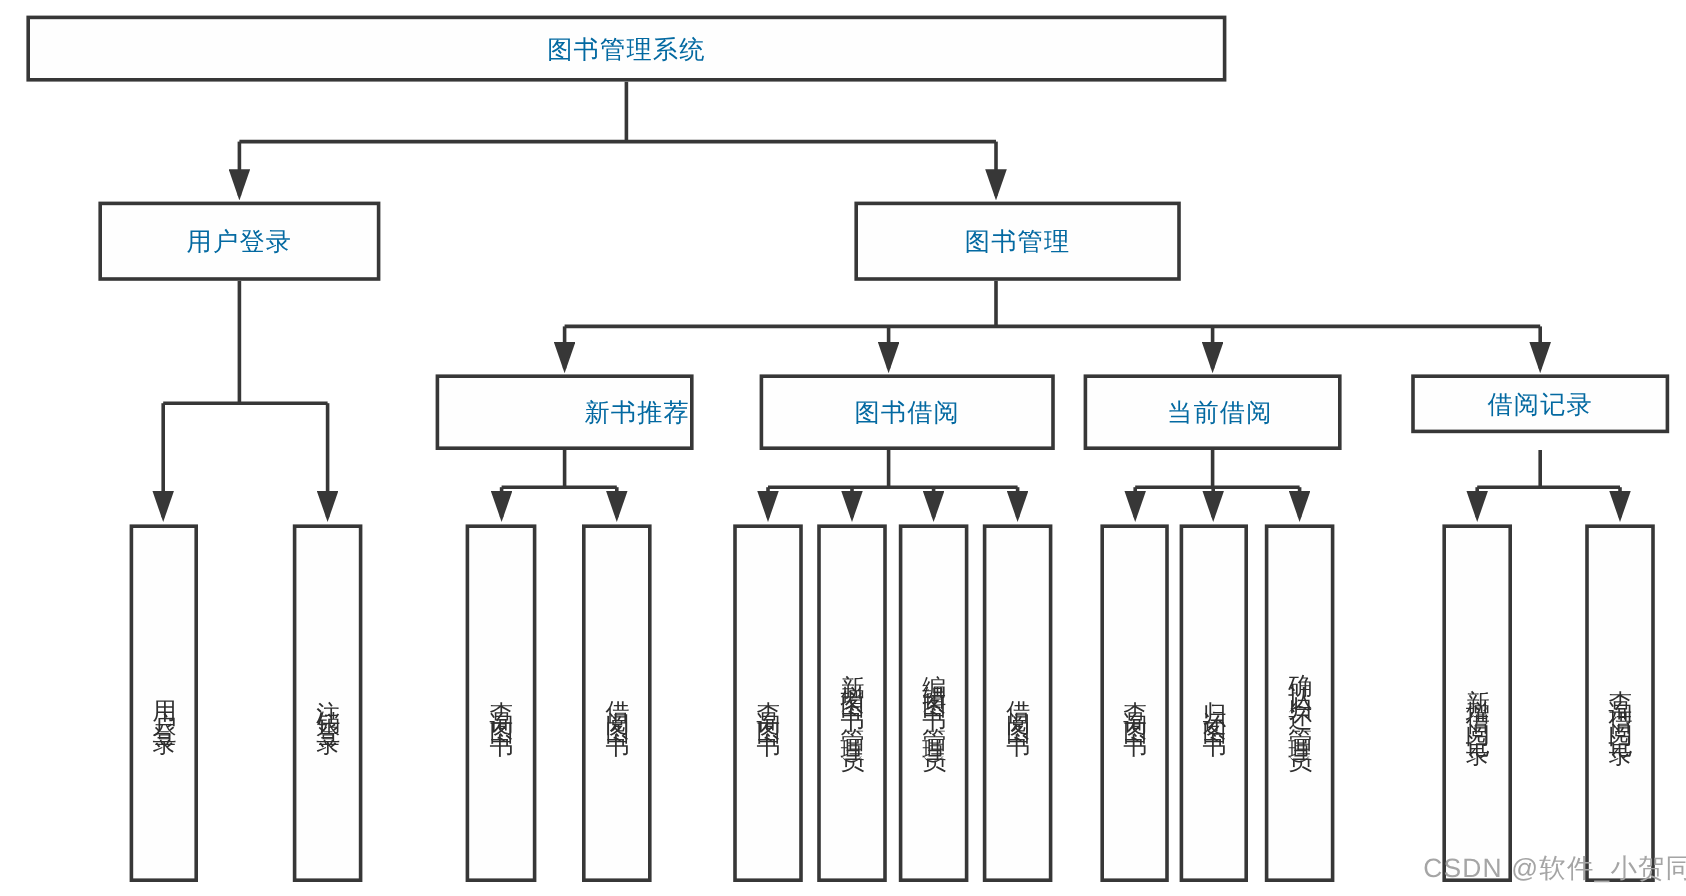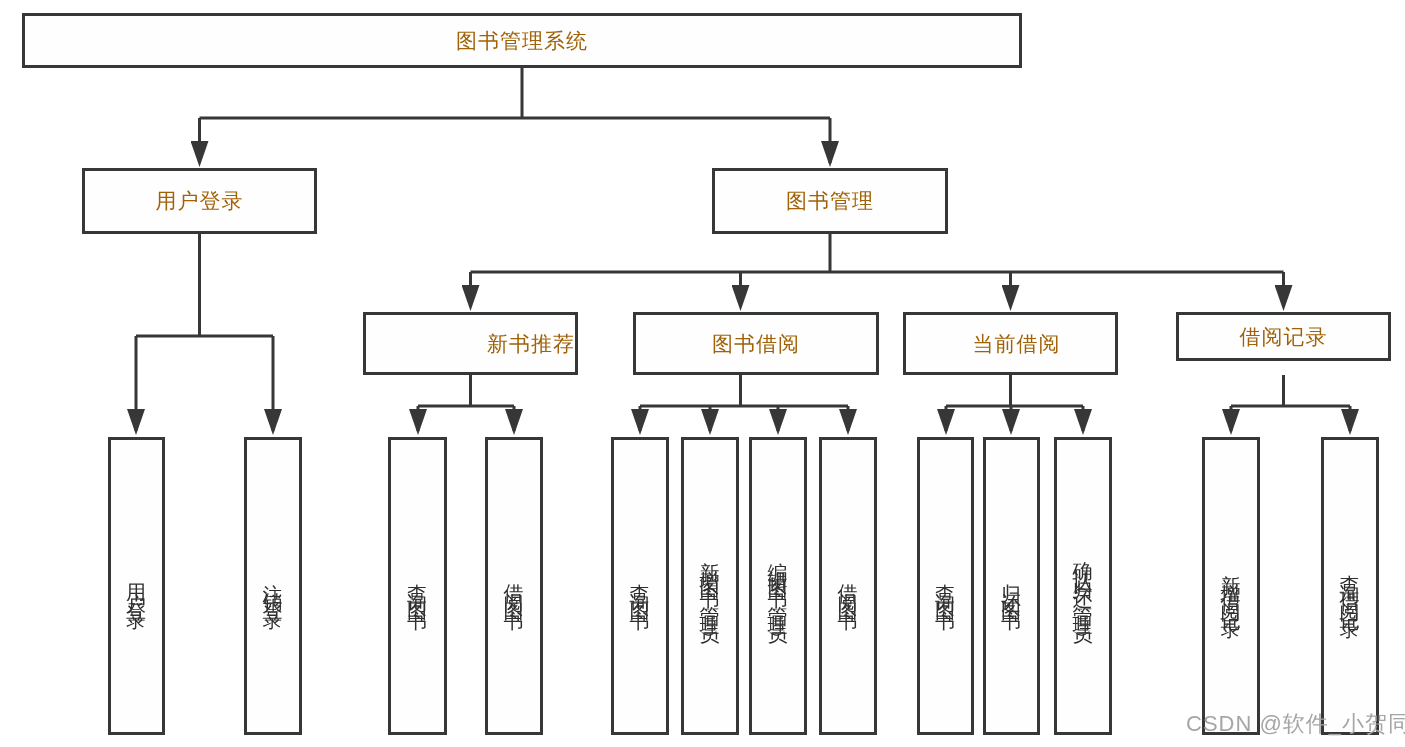--- a/index.html
+++ b/index.html
@@ -17,21 +17,21 @@
     width: 1405px; height: 747px;
   }
   .node {
     position: absolute;
     box-sizing: border-box;
     border: 3px solid #373737;
     background: #fefefe;
     display: flex;
     align-items: center;
     justify-content: center;
-    color: #a16207;
+    color: #0369a1;
     font-size: 21px;
     letter-spacing: 1px;
     text-align: center;
     z-index: 2;
   }
   .vnode {
     position: absolute;
     box-sizing: border-box;
     border: 3px solid #373737;
     background: #fefefe;
@@ -107,21 +107,21 @@
     </g>
   </svg>
 
   <div class="node" style="left:22px; top:13px; width:1000px; height:55px;">
     <span>图书管理系统</span>
   </div>
 
   <div class="node" style="left:82px; top:168px; width:235px; height:66px;">
     <span>用户登录</span>
   </div>
-  <div class="node" style="left:712px; top:168px; width:236px; height:66px;">
+  <div class="node" style="left:712px; top:168px; width:272px; height:66px;">
     <span>图书管理</span>
   </div>
 
   <div class="node" style="left:363px; top:312px; width:215px; height:63px;justify-content:flex-end;">
     <span>新书推荐</span>
   </div>
   <div class="node" style="left:633px; top:312px; width:246px; height:63px;">
     <span>图书借阅</span>
   </div>
   <div class="node" style="left:903px; top:312px; width:215px; height:63px;padding-left:12px;">

